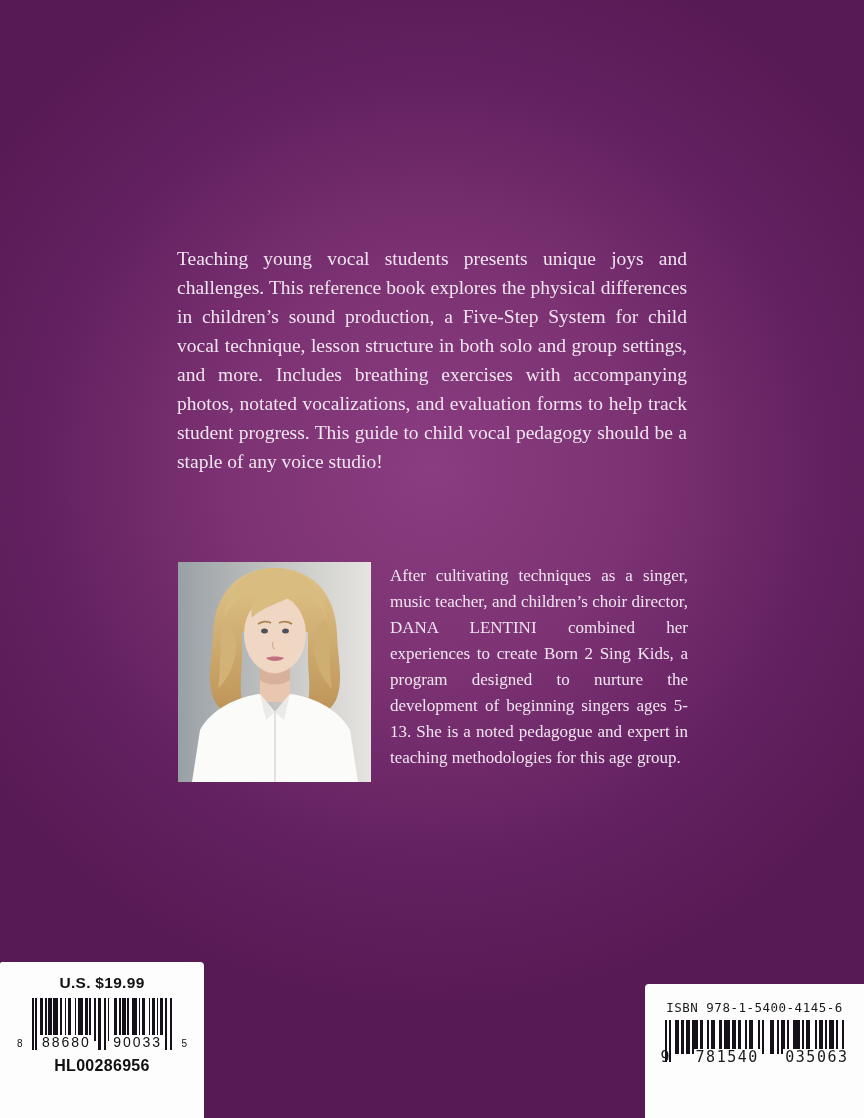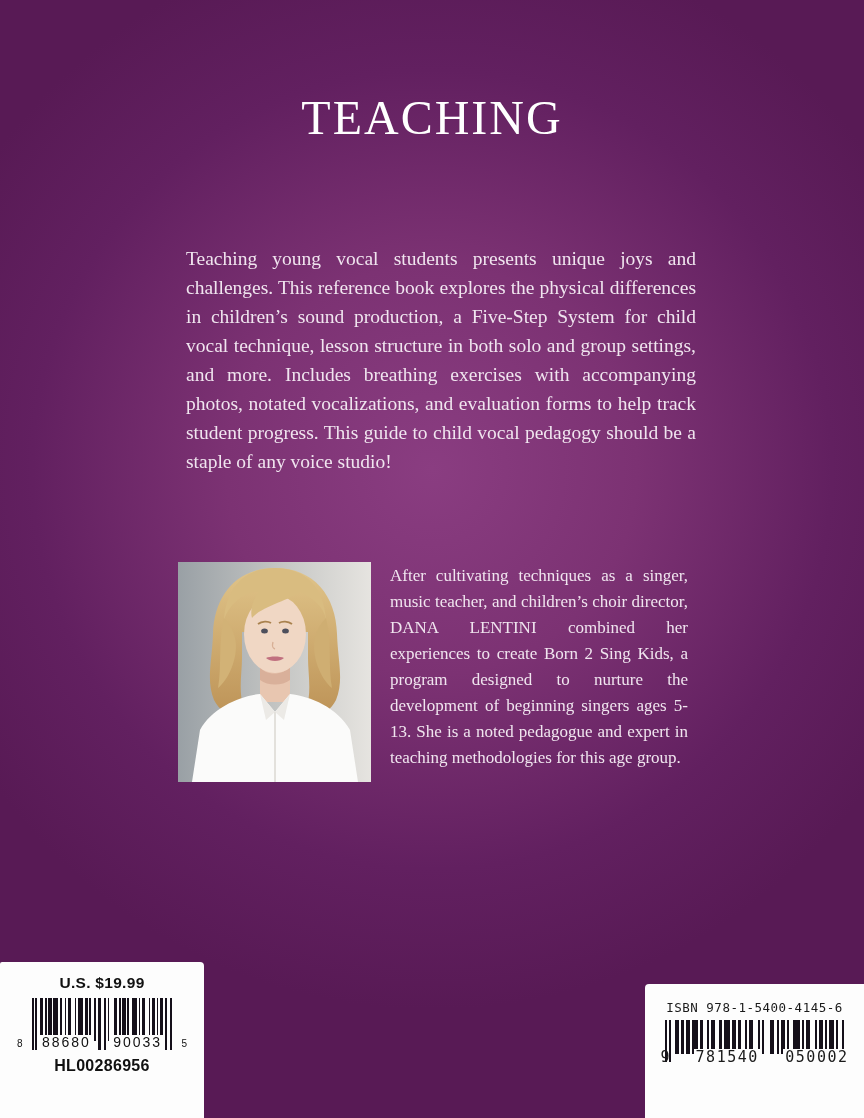--- a/index.html
+++ b/index.html
@@ -8,21 +8,21 @@
     background: radial-gradient(circle 540px at 50% 42%, #8a3d81 0%, #7c3273 38%, #622060 74%, #581a55 100%);
     font-family:"Liberation Serif", serif;
   }
   
   .title-block{position:absolute; top:94px; left:0; width:100%; text-align:center; color:#ffffff;}
   .title-main{font-size:48px; letter-spacing:2px; line-height:1.0; font-weight:400;}
   .title-the{font-size:38px; font-style:italic; line-height:1.0; margin-top:2px; letter-spacing:1px;}
   .title-main2{font-size:48px; letter-spacing:2px; line-height:1.0; margin-top:-7px; font-weight:400;}
   
   .description{
-    position:absolute; left:186px; top:244px; width:510px;
+    position:absolute; left:177px; top:244px; width:510px;
     color:#f0e5ef; font-size:19.5px; line-height:29px;
     text-align:justify;
   }
   
   .author-photo{position:absolute; left:178px; top:562px; width:193px; height:220px; display:block;}
   .author-bio{
     position:absolute; left:390px; top:563px; width:298px;
     color:#f0e5ef; font-size:17px; line-height:26px; text-align:justify;
   }
   
@@ -65,21 +65,20 @@
     font-size:21px; letter-spacing:2.5px; line-height:1; padding-top:14px; white-space:nowrap;
   }
   .hl-reg{color:#ffffff; font-size:9px; vertical-align:top; position:relative; top:12px; left:-2px; font-family:"Liberation Sans", sans-serif;}
 </style>
 </head>
 <body>
 
 <div class="cover">
 
   <div class="title-block">
-    <div class="title-main">TEACHING</div>
   </div>
 
   <div class="description">Teaching young vocal students presents unique joys and challenges. This reference book explores the physical differences in children’s sound production, a Five-Step System for child vocal technique, lesson structure in both solo and group settings, and more. Includes breathing exercises with accompanying photos, notated vocalizations, and evaluation forms to help track student progress. This guide to child vocal pedagogy should be a staple of any voice studio!</div>
 
   <svg class="author-photo" viewBox="0 0 193 220" preserveAspectRatio="none">
     <defs>
       <linearGradient id="bgGrad" x1="0" y1="0" x2="1" y2="0">
         <stop offset="0" stop-color="#99a0a5"></stop>
         <stop offset="0.55" stop-color="#c6c7c5"></stop>
         <stop offset="1" stop-color="#e6e4e0"></stop>
@@ -251,19 +250,19 @@
           <i style="flex: 0 0 1.17647%;"></i>
           <i class="bc-bar" style="flex: 0 0 2.35294%;"></i>
           <i style="flex: 0 0 1.17647%;"></i>
           <i class="bc-bar tall" style="flex: 0 0 1.17647%;"></i>
           <i style="flex: 0 0 2.35294%;"></i>
           <i class="bc-bar tall" style="flex: 0 0 1.17647%;"></i>
         </div>
       <div class="ean-digits">
         <span class="d-lead">9</span>
         <span>781540</span>
-        <span>050002</span>
+        <span>035063</span>
       </div>
     </div>
   </div>
 
 
 </div>
 
 </body></html>

